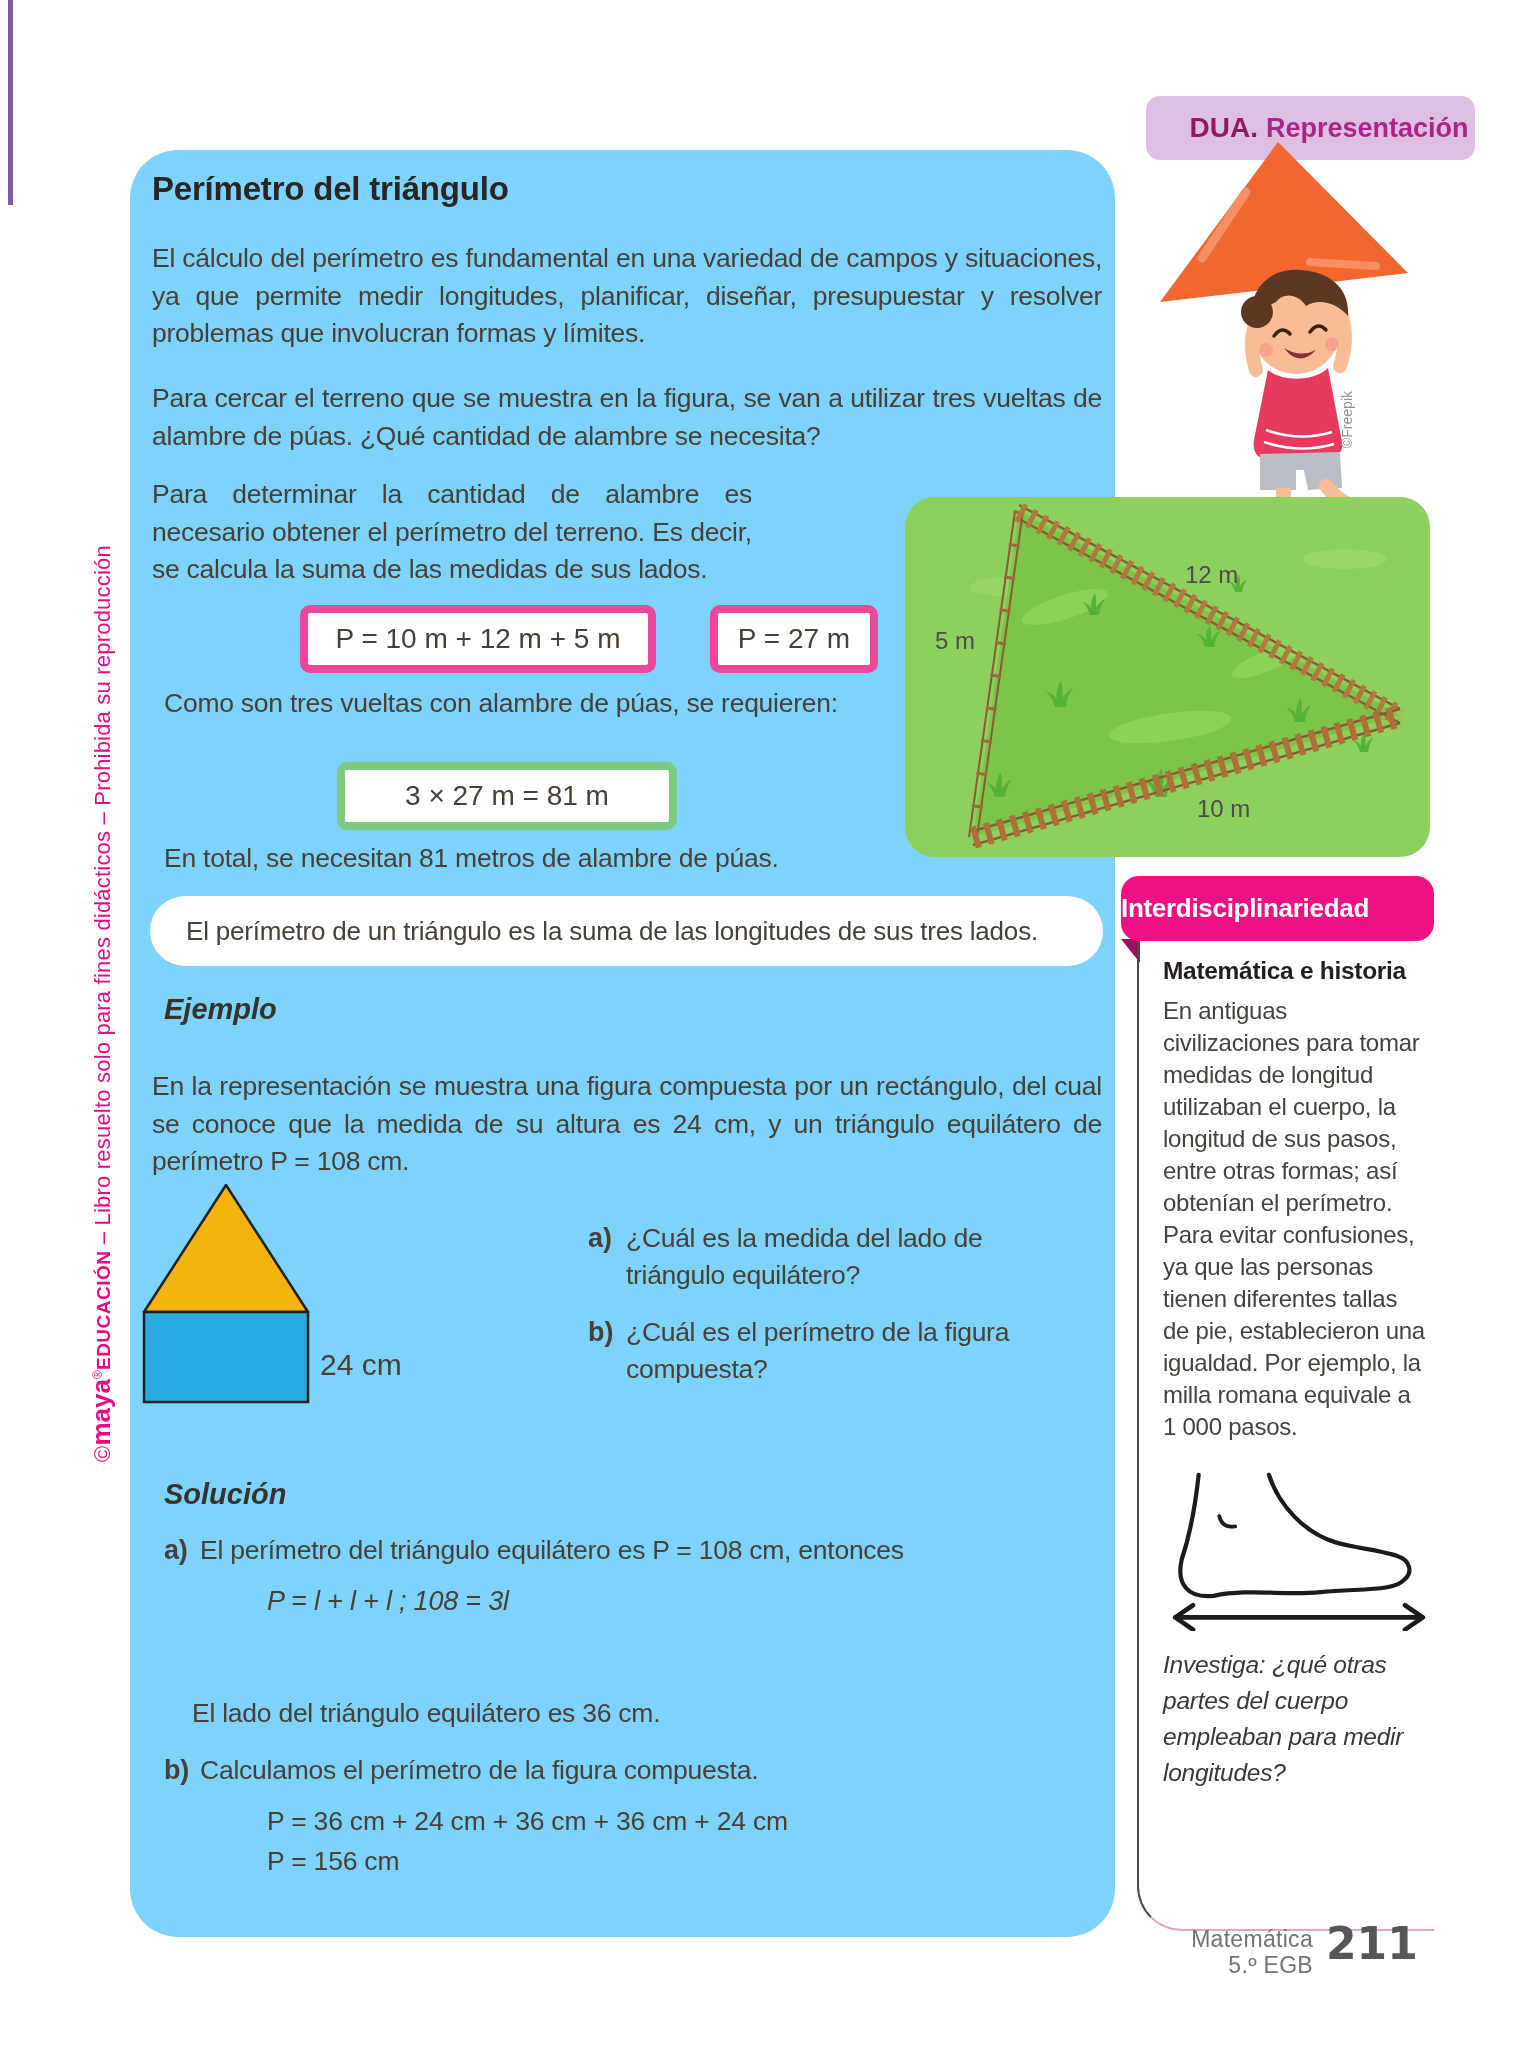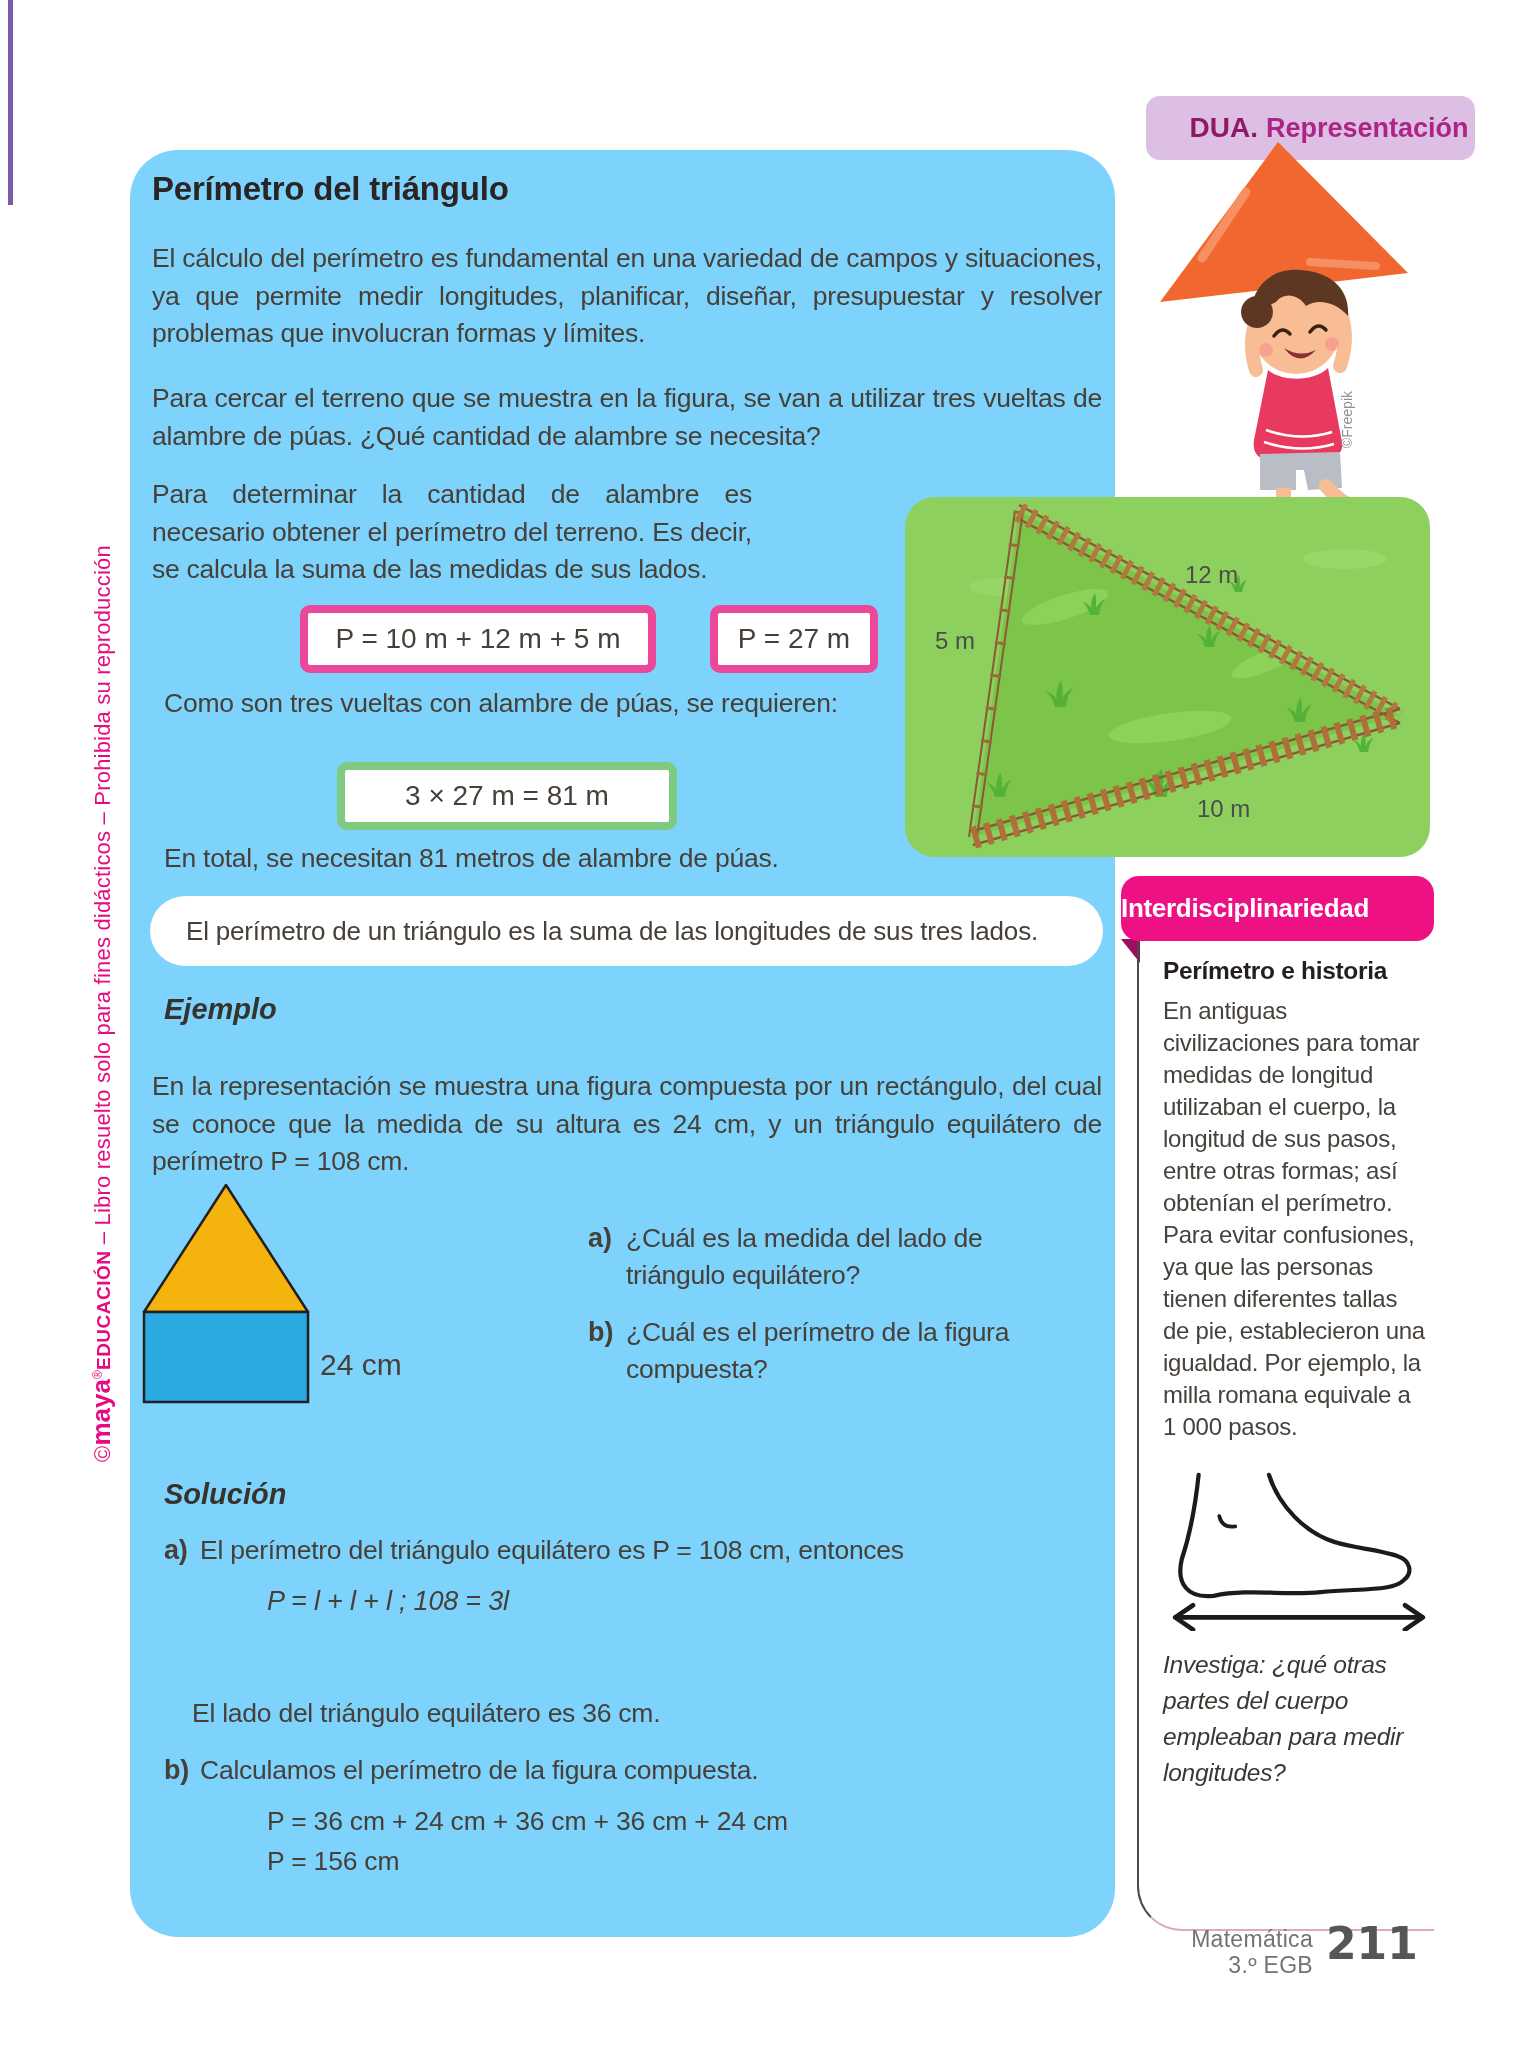--- a/index.html
+++ b/index.html
@@ -237,33 +237,33 @@
     <ellipse cx="220" cy="384" rx="16" ry="9" fill="#cc3b4e" transform="rotate(20 220 384)"></ellipse>
     <text x="202" y="318" transform="rotate(-90 202 318)" font-size="14" fill="#909090">©Freepik</text>
   </svg>
 
   <div class="inter-header">
     <span>Interdisciplinariedad</span>
   </div>
   <div class="inter-fold"></div>
 
   <div class="sidebar-body">
-    <h3 class="sb-heading">Perímetro e historia</h3>
+    <h3 class="sb-heading">Matemática e historia</h3>
     <p class="sb-text">En antiguas civilizaciones para tomar medidas de longitud utilizaban el cuerpo, la longitud de sus pasos, entre otras formas; así obtenían el perímetro. Para evitar confusiones, ya que las personas tienen diferentes tallas de pie, establecieron una igualdad. Por ejemplo, la milla romana equivale a 1 000 pasos.</p>
     <svg class="foot-svg" width="272" height="166" viewBox="0 0 290 176">
       <path d="M38,10 C34,48 28,76 20,100 C14,126 26,142 54,139 C92,131 130,139 168,135 C214,131 246,134 257,122 C267,114 263,101 251,97 C233,90 202,88 184,82 C151,72 123,42 113,10" fill="none" stroke="#1b1b1b" stroke-width="4.5" stroke-linecap="round" stroke-linejoin="round"></path>
       <path d="M60,54 q3,13 17,11" fill="none" stroke="#1b1b1b" stroke-width="4" stroke-linecap="round"></path>
       <g stroke="#1b1b1b" stroke-width="5" fill="none" stroke-linecap="round" stroke-linejoin="round">
         <path d="M14,162 L276,162"></path>
         <path d="M32,149 L13,162 L32,175"></path>
         <path d="M258,149 L277,162 L258,175"></path>
       </g>
     </svg>
     <p class="sb-investigate">Investiga: ¿qué otras partes del cuerpo empleaban para medir longitudes?</p>
   </div>
 
   <div class="footer-left">
     <div>Matemática</div>
-    <div>3.º EGB</div>
+    <div>5.º EGB</div>
   </div>
   <div class="page-num">211</div>
 
 </div>
 
 </body></html>

